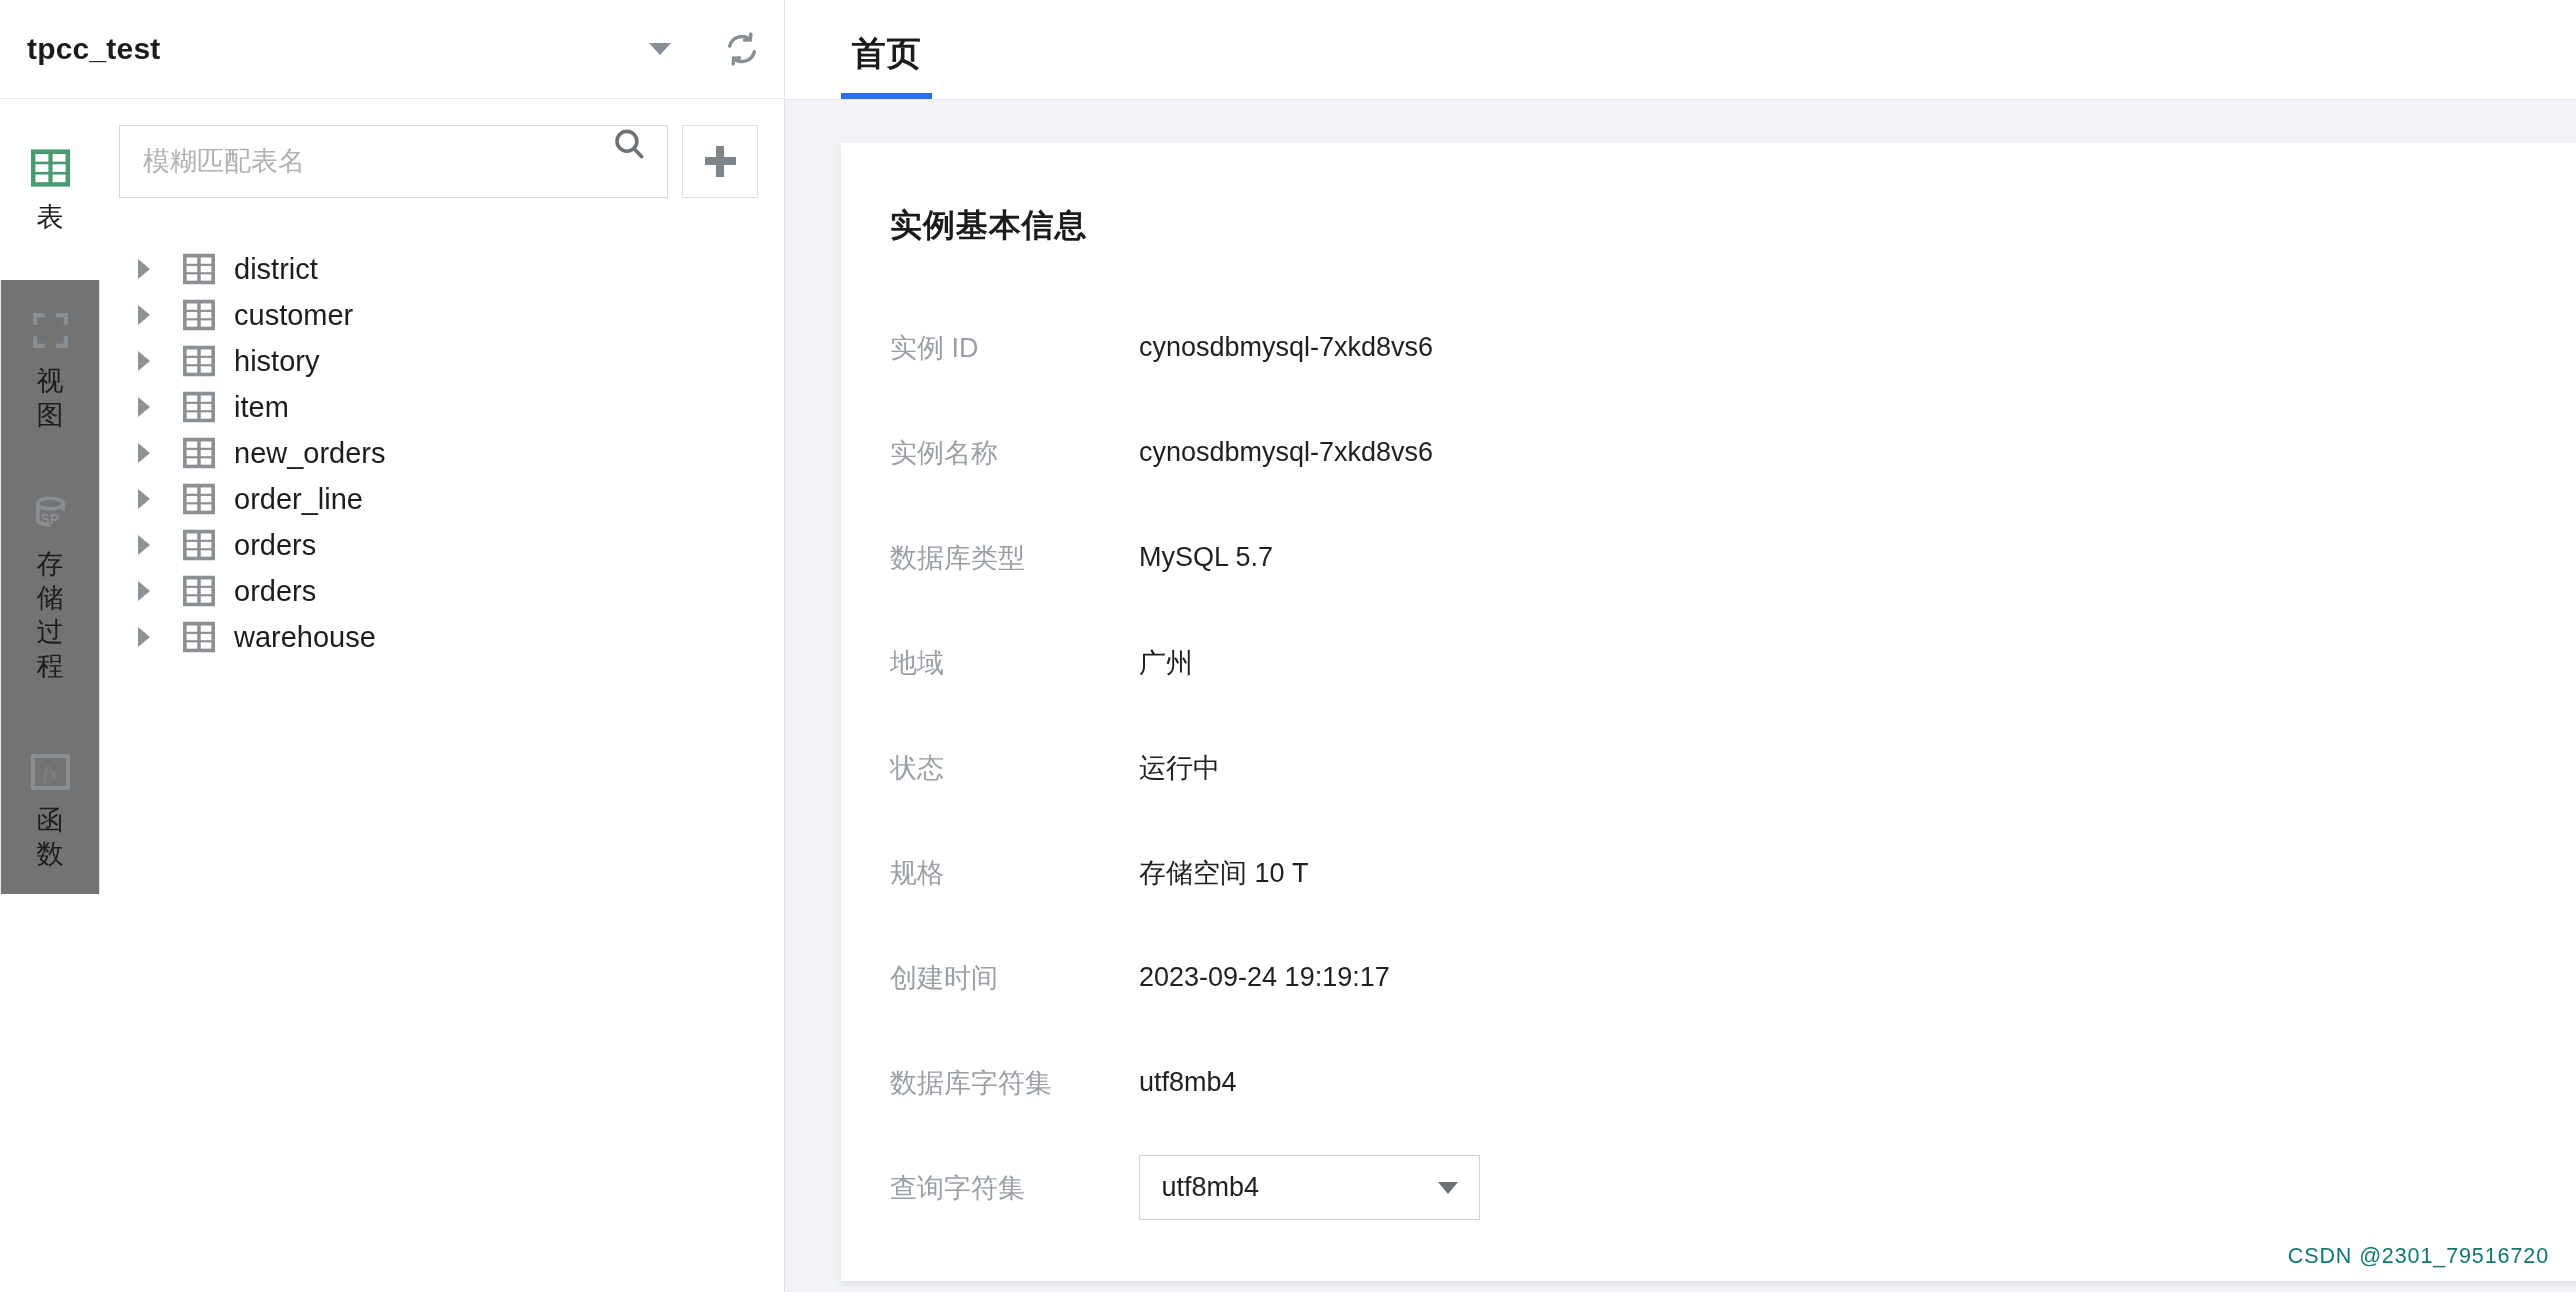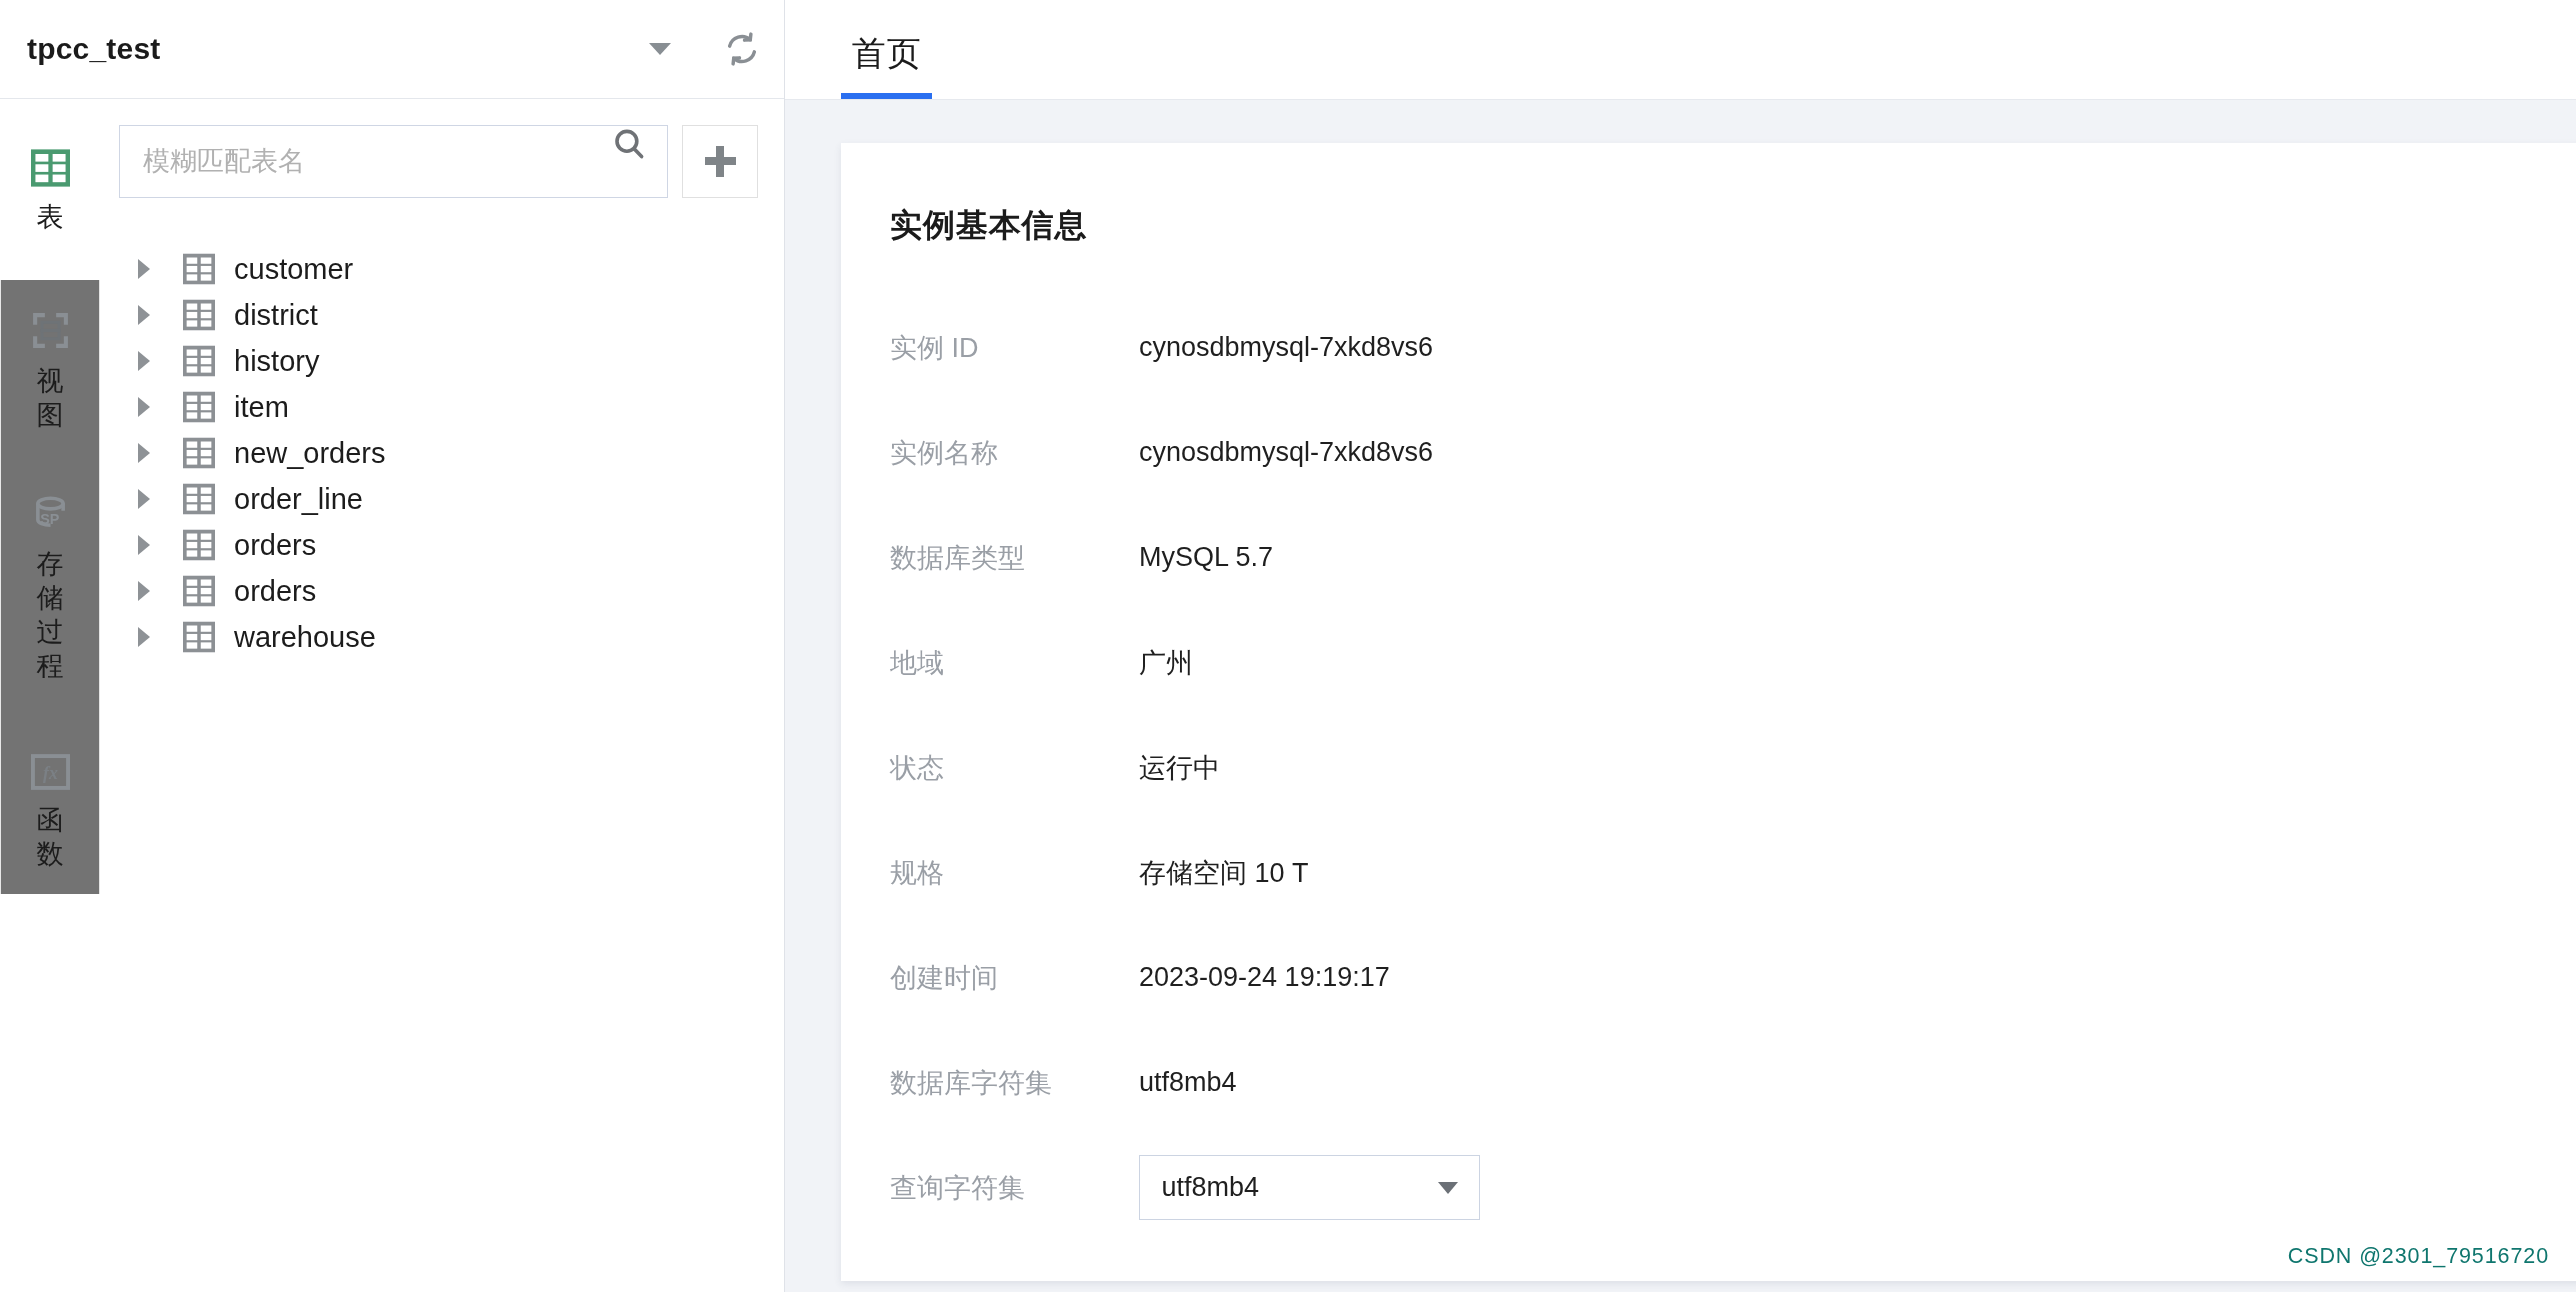--- a/index.html
+++ b/index.html
@@ -160,21 +160,21 @@
     border-bottom: 1.8px solid #e6e9ee;
   }
   .tab {
     padding: 0 10.8px 0 10.8px;
     height: 90px;
     display: flex;
     align-items: center;
     position: relative;
     cursor: pointer;
   }
-  .tab-label { font-size: 34px; color: #1b1b1b; font-weight: 400; letter-spacing: 0.9px; }
+  .tab-label { font-size: 34px; color: #1b1b1b; font-weight: 700; letter-spacing: 0.9px; }
   .tab.active::after {
     content: "";
     position: absolute;
     left: 0; right: 0; bottom: 0;
     height: 6.3px;
     background: #2a6ff0;
   }
 
   .content-area { position: relative; height: calc(1292px - 100px); overflow: hidden; }
 
@@ -336,40 +336,40 @@
             </div>
           </div>
         </div>
 
         <div class="tree">
           <div class="tree-item">
             <div class="tree-arrow"></div>
             <svg class="tree-icon" viewBox="0 0 22 21">
               <rect x="0" y="0" width="22" height="21" fill="#8c9094"></rect>
               <rect x="2.5" y="2.6" width="7.3" height="4.3" fill="#ffffff"></rect>
+                <rect x="12.2" y="2.6" width="7.3" height="4.3" fill="#ffffff"></rect>
+              <rect x="2.5" y="8.4" width="7.3" height="4.3" fill="#ffffff"></rect>
+                <rect x="12.2" y="8.4" width="7.3" height="4.3" fill="#ffffff"></rect>
+              <rect x="2.5" y="14.2" width="7.3" height="4.3" fill="#ffffff"></rect>
+                <rect x="12.2" y="14.2" width="7.3" height="4.3" fill="#ffffff"></rect>
+            </svg>
+            <div class="tree-label">district</div>
+          </div>
+          <div class="tree-item">
+            <div class="tree-arrow"></div>
+            <svg class="tree-icon" viewBox="0 0 22 21">
+              <rect x="0" y="0" width="22" height="21" fill="#8c9094"></rect>
+              <rect x="2.5" y="2.6" width="7.3" height="4.3" fill="#ffffff"></rect>
               <rect x="12.2" y="2.6" width="7.3" height="4.3" fill="#ffffff"></rect>
               <rect x="2.5" y="8.4" width="7.3" height="4.3" fill="#ffffff"></rect>
               <rect x="12.2" y="8.4" width="7.3" height="4.3" fill="#ffffff"></rect>
               <rect x="2.5" y="14.2" width="7.3" height="4.3" fill="#ffffff"></rect>
               <rect x="12.2" y="14.2" width="7.3" height="4.3" fill="#ffffff"></rect>
             </svg>
             <div class="tree-label">customer</div>
-          </div>
-          <div class="tree-item">
-            <div class="tree-arrow"></div>
-            <svg class="tree-icon" viewBox="0 0 22 21">
-              <rect x="0" y="0" width="22" height="21" fill="#8c9094"></rect>
-              <rect x="2.5" y="2.6" width="7.3" height="4.3" fill="#ffffff"></rect>
-                <rect x="12.2" y="2.6" width="7.3" height="4.3" fill="#ffffff"></rect>
-              <rect x="2.5" y="8.4" width="7.3" height="4.3" fill="#ffffff"></rect>
-                <rect x="12.2" y="8.4" width="7.3" height="4.3" fill="#ffffff"></rect>
-              <rect x="2.5" y="14.2" width="7.3" height="4.3" fill="#ffffff"></rect>
-                <rect x="12.2" y="14.2" width="7.3" height="4.3" fill="#ffffff"></rect>
-            </svg>
-            <div class="tree-label">district</div>
           </div>
           <div class="tree-item">
             <div class="tree-arrow"></div>
             <svg class="tree-icon" viewBox="0 0 22 21">
               <rect x="0" y="0" width="22" height="21" fill="#8c9094"></rect>
               <rect x="2.5" y="2.6" width="7.3" height="4.3" fill="#ffffff"></rect>
                 <rect x="12.2" y="2.6" width="7.3" height="4.3" fill="#ffffff"></rect>
               <rect x="2.5" y="8.4" width="7.3" height="4.3" fill="#ffffff"></rect>
                 <rect x="12.2" y="8.4" width="7.3" height="4.3" fill="#ffffff"></rect>
               <rect x="2.5" y="14.2" width="7.3" height="4.3" fill="#ffffff"></rect>

